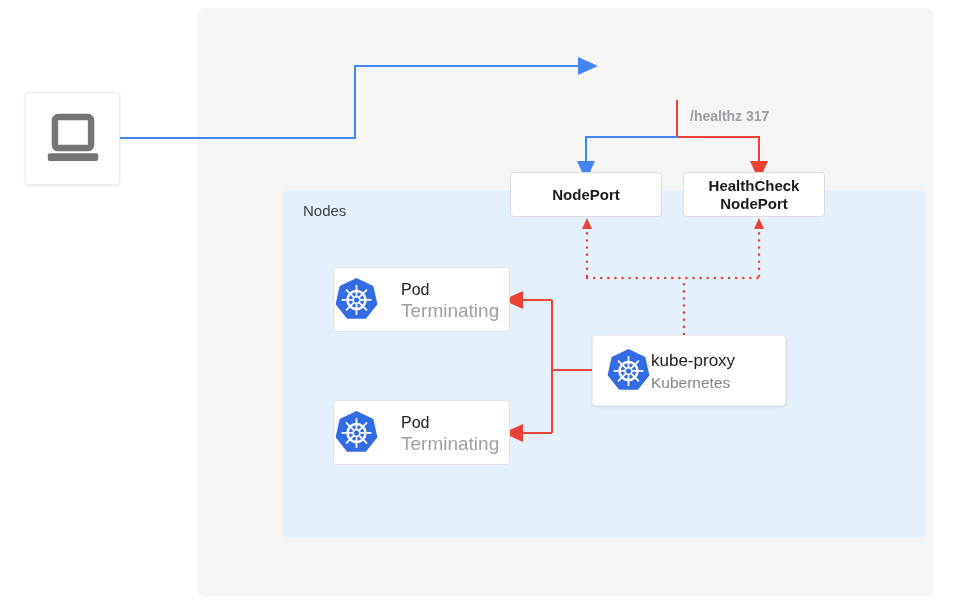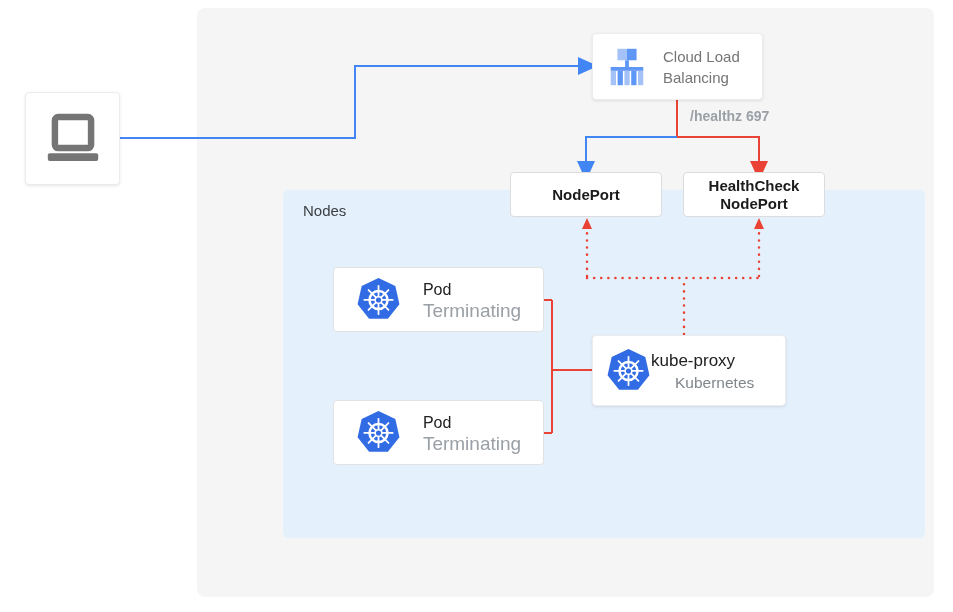--- a/index.html
+++ b/index.html
@@ -24,29 +24,29 @@
 
   .lb-card { left:592px; top:33px; width:171px; height:67px; padding-left:11px; gap:13px; }
   .lb-text { font-size:15px; line-height:21px; color:#757575; }
 
   .port-card { top:172px; height:45px; flex-direction:column; justify-content:center;
                border-color:#dcdcdc; }
   .nodeport-card { left:510px; width:152px; }
   .hc-card { left:683px; width:142px; }
   .port-label { font-size:15px; font-weight:bold; color:#1b1b1b; line-height:18px; text-align:center; }
 
-  .pod-card { left:333px; width:211px; height:65px; gap:22px; border-color:#e2e2e2;justify-content:center; }
+  .pod-card { left:333px; width:177px; height:65px; gap:22px; border-color:#e2e2e2; }
   .pod-card.p1 { top:267px; }
   .pod-card.p2 { top:400px; }
   .card-title { font-size:16px; color:#212121; line-height:22px; }
   .card-sub { font-size:19px; color:#9aa0a6; line-height:20px; }
 
   .kp-card { left:592px; top:335px; width:194px; height:71px; padding-left:13px; }
   .kp-title { font-size:17px; color:#212121; line-height:24px; }
-  .kp-sub { font-size:15.5px; color:#80868b; line-height:20px;margin-left:24px; }
+  .kp-sub { font-size:15.5px; color:#80868b; line-height:20px; }
 
   .healthz { position:absolute; left:690px; top:108px; z-index:3;
              font-size:14px; font-weight:bold; color:#9aa0a6; }
 </style>
 </head>
 <body>
 
 <div class="stage">
 
   <div class="panel"></div>
@@ -88,39 +88,22 @@
     <path d="M754,229 L759,218 L764,229 z" fill="#ea4335"></path>
   </svg>
 
   <div class="card shadow client-card">
     <svg width="62" height="58" viewBox="0 0 48 44">
       <rect x="10" y="5" width="28" height="24" rx="2.5" fill="none" stroke="#757575" stroke-width="5"></rect>
       <path d="M6,33 h36 a1.5,1.5 0 0 1 1.5,1.5 v3 a1.5,1.5 0 0 1 -1.5,1.5 h-36 a1.5,1.5 0 0 1 -1.5,-1.5 v-3 a1.5,1.5 0 0 1 1.5,-1.5 z" fill="#757575"></path>
     </svg>
   </div>
 
-  <div class="card shadow lb-card">
-    <svg width="46" height="46" viewBox="0 0 48 48">
-      <rect x="14" y="5" width="10" height="12" fill="#a4c2f8"></rect>
-      <rect x="24" y="5" width="10" height="12" fill="#5e97f6"></rect>
-      <rect x="22" y="17" width="4" height="7" fill="#5e97f6"></rect>
-      <rect x="7" y="24" width="34" height="4" fill="#5e97f6"></rect>
-      <rect x="7" y="28" width="5.5" height="15" fill="#a4c2f8"></rect>
-      <rect x="14.2" y="28" width="5.5" height="15" fill="#5e97f6"></rect>
-      <rect x="21.3" y="28" width="5.5" height="15" fill="#a4c2f8"></rect>
-      <rect x="28.4" y="28" width="5.5" height="15" fill="#5e97f6"></rect>
-      <rect x="35.5" y="28" width="5.5" height="15" fill="#a4c2f8"></rect>
-    </svg>
-    <div class="lb-text">
-      <div>Cloud Load</div>
-      <div>Balancing</div>
-    </div>
-  </div>
 
-  <div class="healthz">/healthz 697</div>
+  <div class="healthz">/healthz 317</div>
 
   <div class="card port-card nodeport-card">
     <div class="port-label">NodePort</div>
   </div>
 
   <div class="card port-card hc-card">
     <div class="port-label">HealthCheck</div>
     <div class="port-label">NodePort</div>
   </div>
 

